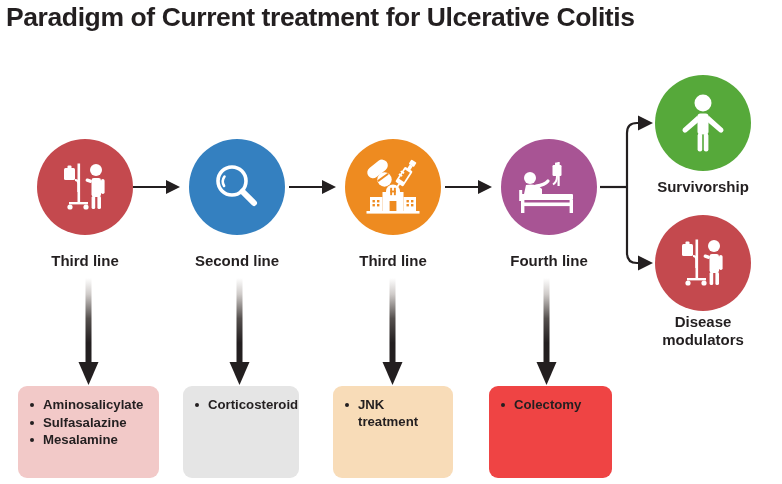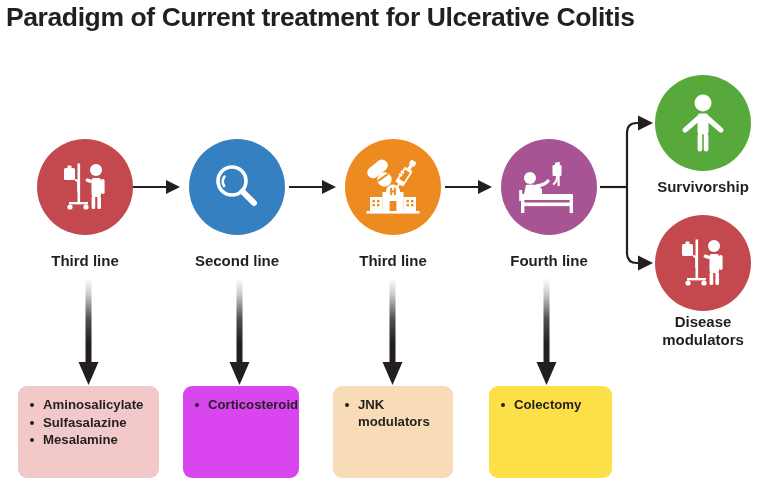--- a/index.html
+++ b/index.html
@@ -244,31 +244,31 @@
   </div>
 
   <div class="box" style="left:18px;top:386px;width:141px;height:92px;background:#F2C9C8;">
     <ul>
       <li>Aminosalicylate</li>
       <li>Sulfasalazine</li>
       <li>Mesalamine</li>
     </ul>
   </div>
 
-  <div class="box" style="left:183px;top:386px;width:116px;height:92px;background:#d946ef;">
+  <div class="box" style="left:183px;top:386px;width:116px;height:92px;background:#e5e5e5;">
     <ul>
       <li>Corticosteroid</li>
     </ul>
   </div>
 
   <div class="box" style="left:333px;top:386px;width:120px;height:92px;background:#F8DCB8;">
     <ul>
-      <li>JNK modulators</li>
-    </ul>
-  </div>
-
-  <div class="box" style="left:489px;top:386px;width:123px;height:92px;background:#fde047;">
+      <li>JNK treatment</li>
+    </ul>
+  </div>
+
+  <div class="box" style="left:489px;top:386px;width:123px;height:92px;background:#ef4444;">
     <ul>
       <li>Colectomy</li>
     </ul>
   </div>
 
 </div>
 
 </body></html>

